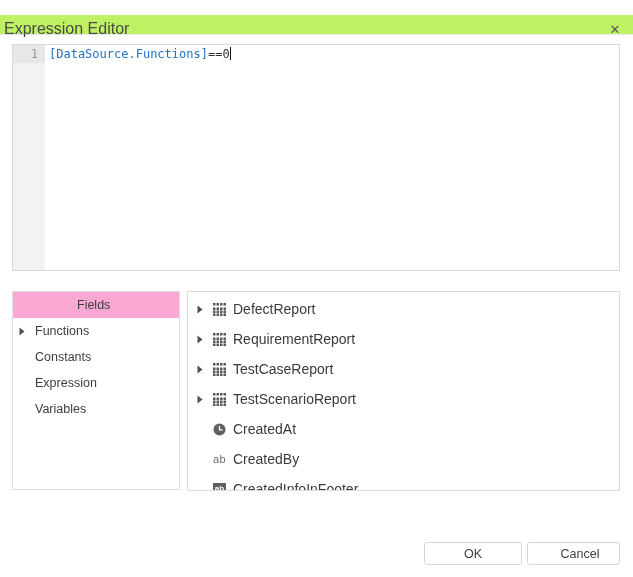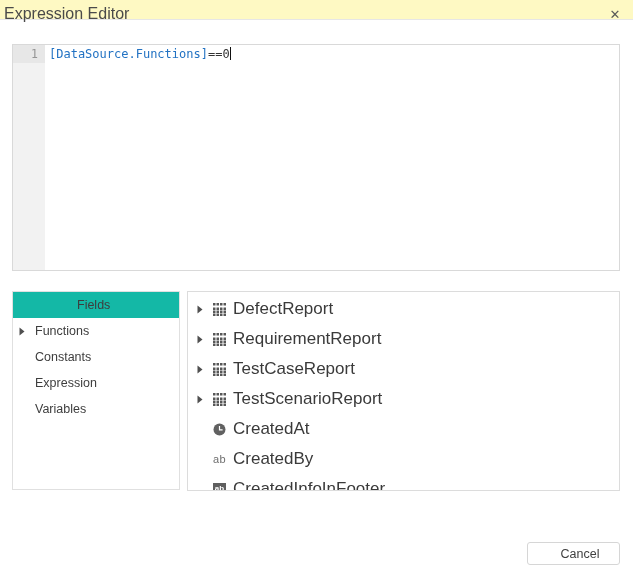--- a/index.html
+++ b/index.html
@@ -3,22 +3,22 @@
 <meta charset="utf-8">
 <style>
   * { margin:0; padding:0; box-sizing:border-box; }
   html,body { background:#fff; }
   .dialog {
     position:relative; width:633px; height:577px; background:#fff;
     font-family:"Liberation Sans", sans-serif; color:#3d3d3d; overflow:hidden;
   }
 
   
-  .titlebar { position:absolute; left:0; top:0; width:633px; height:20px;
-    border-bottom:1px solid #e6e6e6; background:#fef9c3; }
+  .titlebar { position:absolute; left:0; top:15px; width:633px; height:20px;
+    border-bottom:1px solid #e6e6e6; background:#bef264; }
   .title { position:absolute; left:4px; top:5px; font-size:16px; font-weight:400; color:#4a4a4a; }
   .close-btn { position:absolute; right:9px; top:6px; width:18px; height:18px;
     font-size:13px; color:#5a5a5a; text-align:center; line-height:18px; cursor:pointer; }
 
   
   .editor { position:absolute; left:12px; top:44px; width:608px; height:227px;
     border:1px solid #d9d9d9; background:#fff; display:flex;
     font-family:"DejaVu Sans Mono","Liberation Mono",monospace; font-size:12px; }
   .gutter { width:32px; background:#f2f2f2; flex:0 0 32px; }
   .gutter-line { height:18px; line-height:18px; text-align:right; padding-right:7px;
@@ -27,31 +27,31 @@
   .code-line { height:18px; line-height:18px; white-space:pre; }
   .tok-field { color:#2272c3; }
   .tok-rest { color:#333333; }
   .caret { display:inline-block; width:1px; height:13px; background:#111;
     vertical-align:-2px; }
 
   
   .categories { position:absolute; left:12px; top:291px; width:168px; height:199px;
     border:1px solid #e0e0e0; background:#fff; overflow:hidden; }
   .cat-row { height:26px; display:flex; align-items:center; padding-left:6px; cursor:pointer; }
-  .cat-row.selected { background:#14b8a6;padding-left:48px; }
+  .cat-row.selected { background:#f9a8d4;padding-left:48px; }
   .exp-slot { width:16px; flex:0 0 16px; display:flex; align-items:center; justify-content:flex-start; }
   .cat-label { font-size:12.5px; color:#3d3d3d; }
 
   .tree { position:absolute; left:187px; top:291px; width:433px; height:200px;
     border:1px solid #dcdcdc; background:#fff; overflow:hidden; padding-top:2px; }
   .tree-row { height:30px; display:flex; align-items:center; padding-left:9px; cursor:pointer; }
   .tree-exp { width:15px; flex:0 0 15px; display:flex; align-items:center; }
   .tree-icon { width:15px; flex:0 0 15px; margin-right:6px; display:flex;
     align-items:center; justify-content:center; }
-  .tree-label { font-size:17px; color:#3a3a3a;text-align:right; }
+  .tree-label { font-size:14px; color:#3a3a3a;text-align:right; }
   .ab-glyph { font-size:11px; color:#6f6f6f; line-height:1; letter-spacing:0.5px; }
   .ab-boxed { width:13px; height:13px; background:#5f5f5f; color:#fff; font-size:8px;
     font-weight:bold; display:flex; align-items:center; justify-content:center; line-height:1; }
 
   
   .btn { position:absolute; top:542px; height:23px; background:#fff;
     border:1px solid #d6d6d6; border-radius:3px; font-size:12.5px; color:#404040;
     font-family:"Liberation Sans", sans-serif; display:flex; align-items:center;
     justify-content:center; cursor:pointer; }
   .btn-ok { left:424px; width:98px; }
@@ -243,15 +243,16 @@
     <div class="tree-row">
       <span class="tree-exp"></span>
       <span class="tree-icon">
         <span class="ab-boxed">ab</span>
       </span>
       <span class="tree-label">CreatedInfoInFooter</span>
     </div>
 
   </div>
 
+  <div class="btn btn-ok">OK</div>
   <div class="btn btn-cancel">Cancel</div>
 
 </div>
 
 </body></html>

